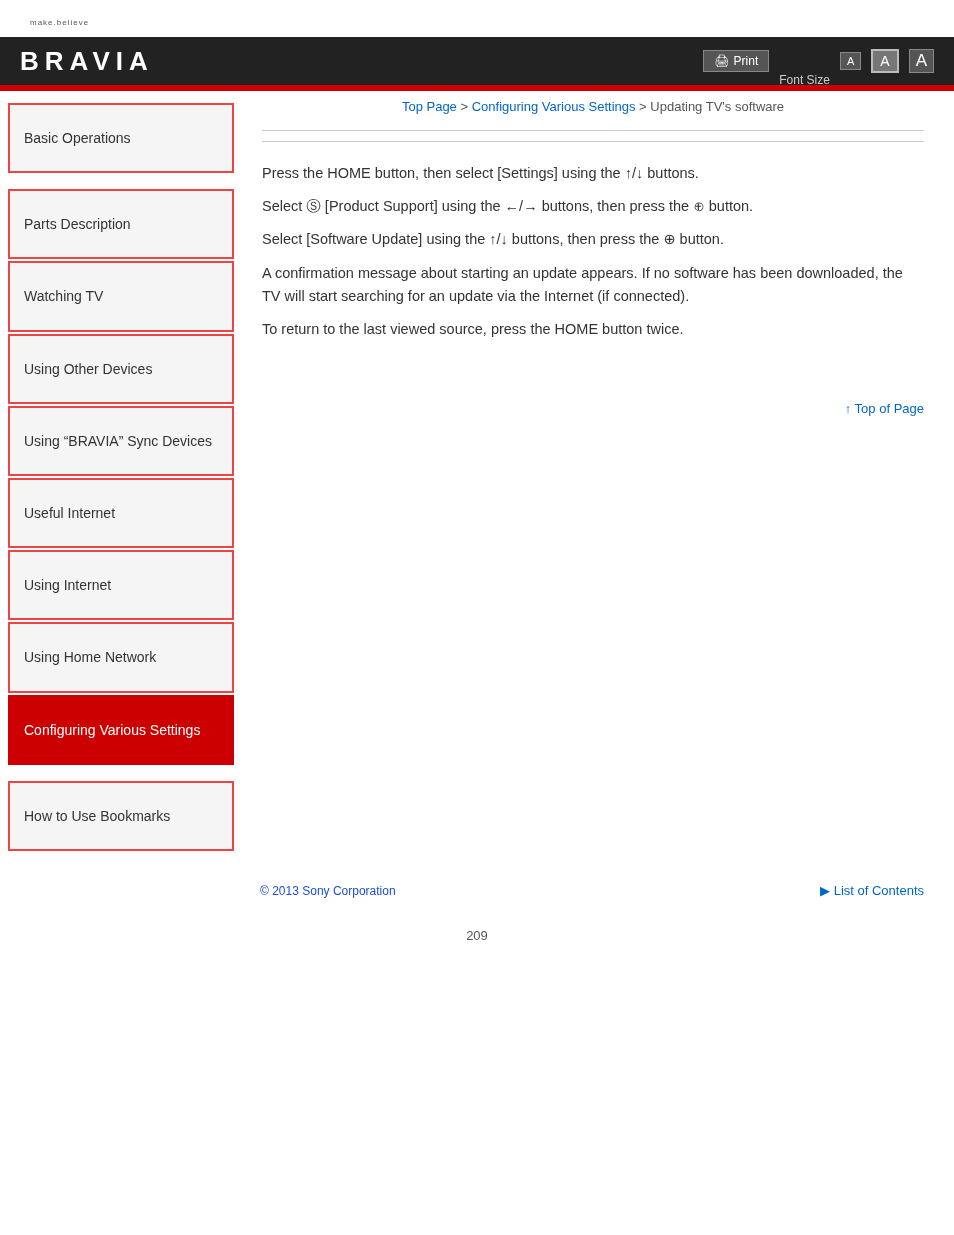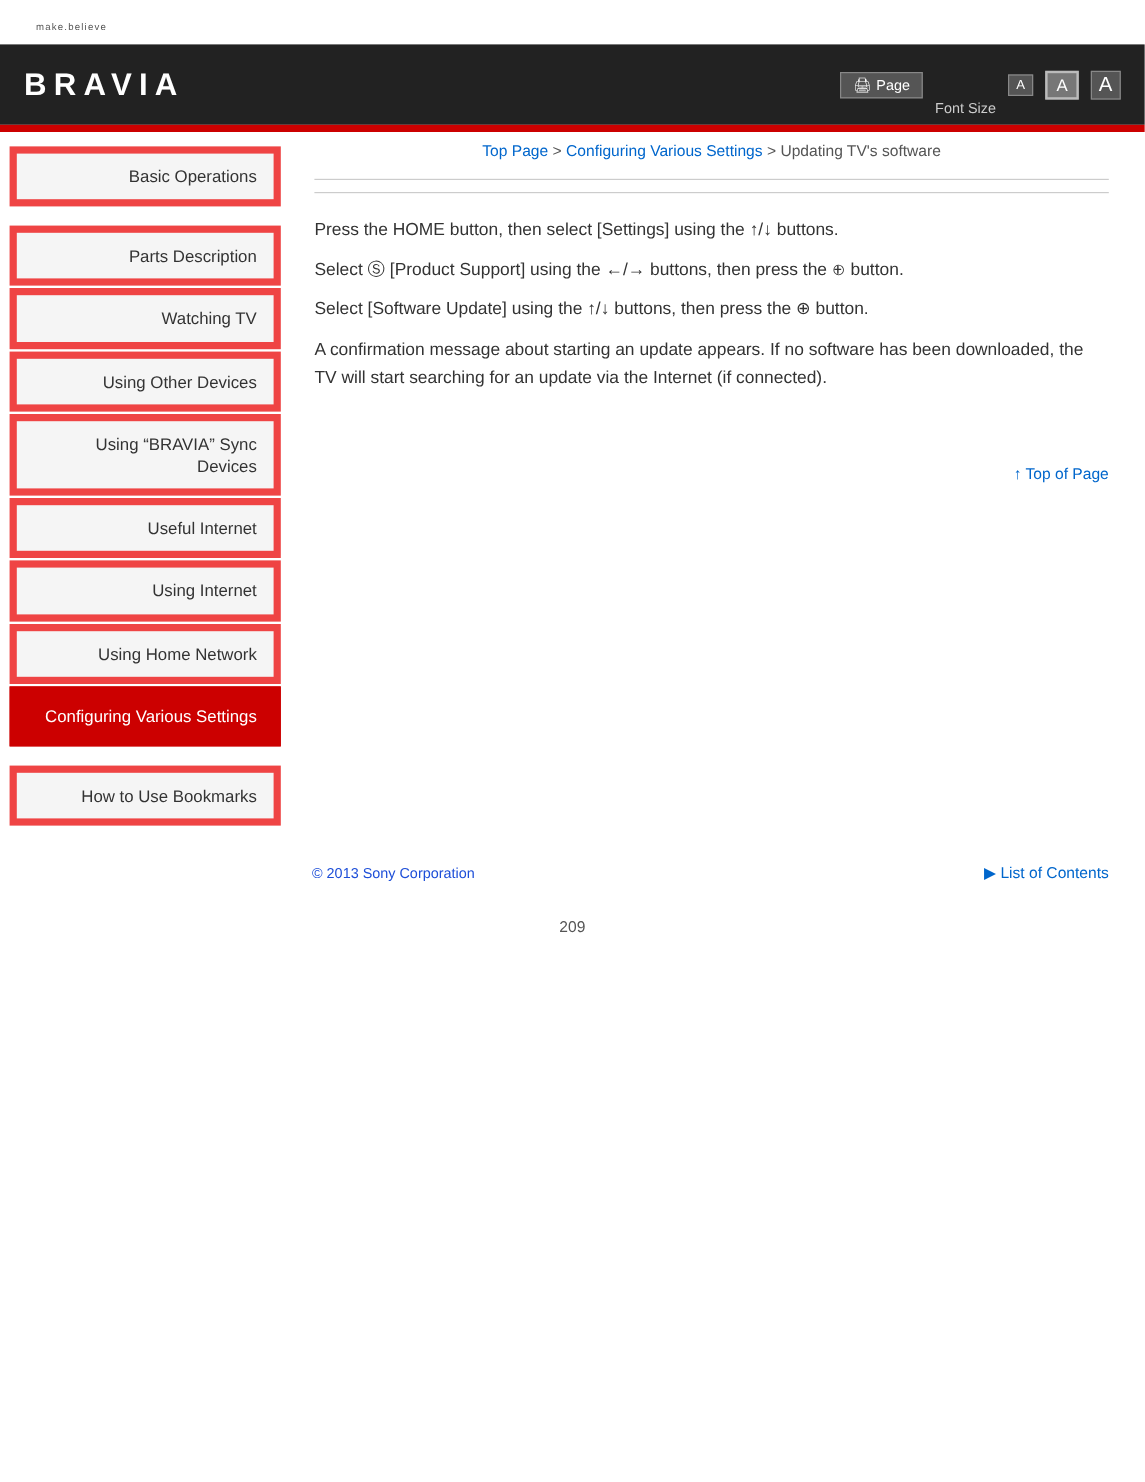--- a/index.html
+++ b/index.html
@@ -27,21 +27,21 @@
     .sony-tagline {
       font-size: 8px;
       color: #555;
       letter-spacing: 1px;
     }
 
     
     .bravia-banner {
       background: #222;
       padding: 0 20px;
-      height: 67px;
+      height: 48px;
       display: flex;
       align-items: center;
       justify-content: space-between;
     }
     .bravia-title {
       color: #fff;
       font-size: 26px;
       font-weight: bold;
       letter-spacing: 6px;
       font-family: Arial, sans-serif;
@@ -100,30 +100,29 @@
     }
 
     
     .sidebar {
       width: 242px;
       min-width: 242px;
       padding: 10px 0;
     }
     .sidebar-item {
       display: block;
-      padding: 10px 14px;
-      border: 6px solid #ef4444;
+      padding: 24px 14px;
+      border: 2px solid #ef4444;
       margin: 2px 8px;
       background: #f5f5f5;
       color: #333;
       font-size: 14px;
       cursor: pointer;
       text-decoration: none;
       line-height: 1.3;
-      text-align: right;
     }
     .sidebar-item.active {
       background: #c00;
       color: #fff;
       border-color: #c00;
     }
     .sidebar-divider {
       height: 12px;
     }
 
@@ -216,21 +215,21 @@
 
 <div class="logo-area">
   <div class="sony-tagline">make.believe</div>
 </div>
 
 <div class="bravia-banner">
   <div class="bravia-title">BRAVIA</div>
   <div class="banner-right">
     <button class="print-btn">
       <span>🖨</span>
-      <span>Page</span>
+      <span>Print</span>
     </button>
     <span class="font-size-label">Font Size</span>
     <button class="font-btn">A</button>
     <button class="font-btn large">A</button>
     <button class="font-btn xlarge">A</button>
   </div>
 </div>
 
 <div class="red-bar"></div>
 
@@ -258,20 +257,21 @@
     </div>
 
     <hr class="content-hr">
     <hr class="content-hr">
 
     <div class="article-content">
       <p>Press the HOME button, then select [Settings] using the ↑/↓ buttons.</p>
       <p>Select Ⓢ [Product Support] using the ←/→ buttons, then press the ⊕ button.</p>
       <p>Select [Software Update] using the ↑/↓ buttons, then press the ⊕ button.</p>
       <p>A confirmation message about starting an update appears. If no software has been downloaded, the TV will start searching for an update via the Internet (if connected).</p>
+      <p>To return to the last viewed source, press the HOME button twice.</p>
     </div>
 
     <div class="bottom-nav">
       <a href="#">↑ Top of Page</a>
     </div>
   </div>
 </div>
 
 <div class="page-footer">
   <span class="copyright">© 2013 Sony Corporation</span>

